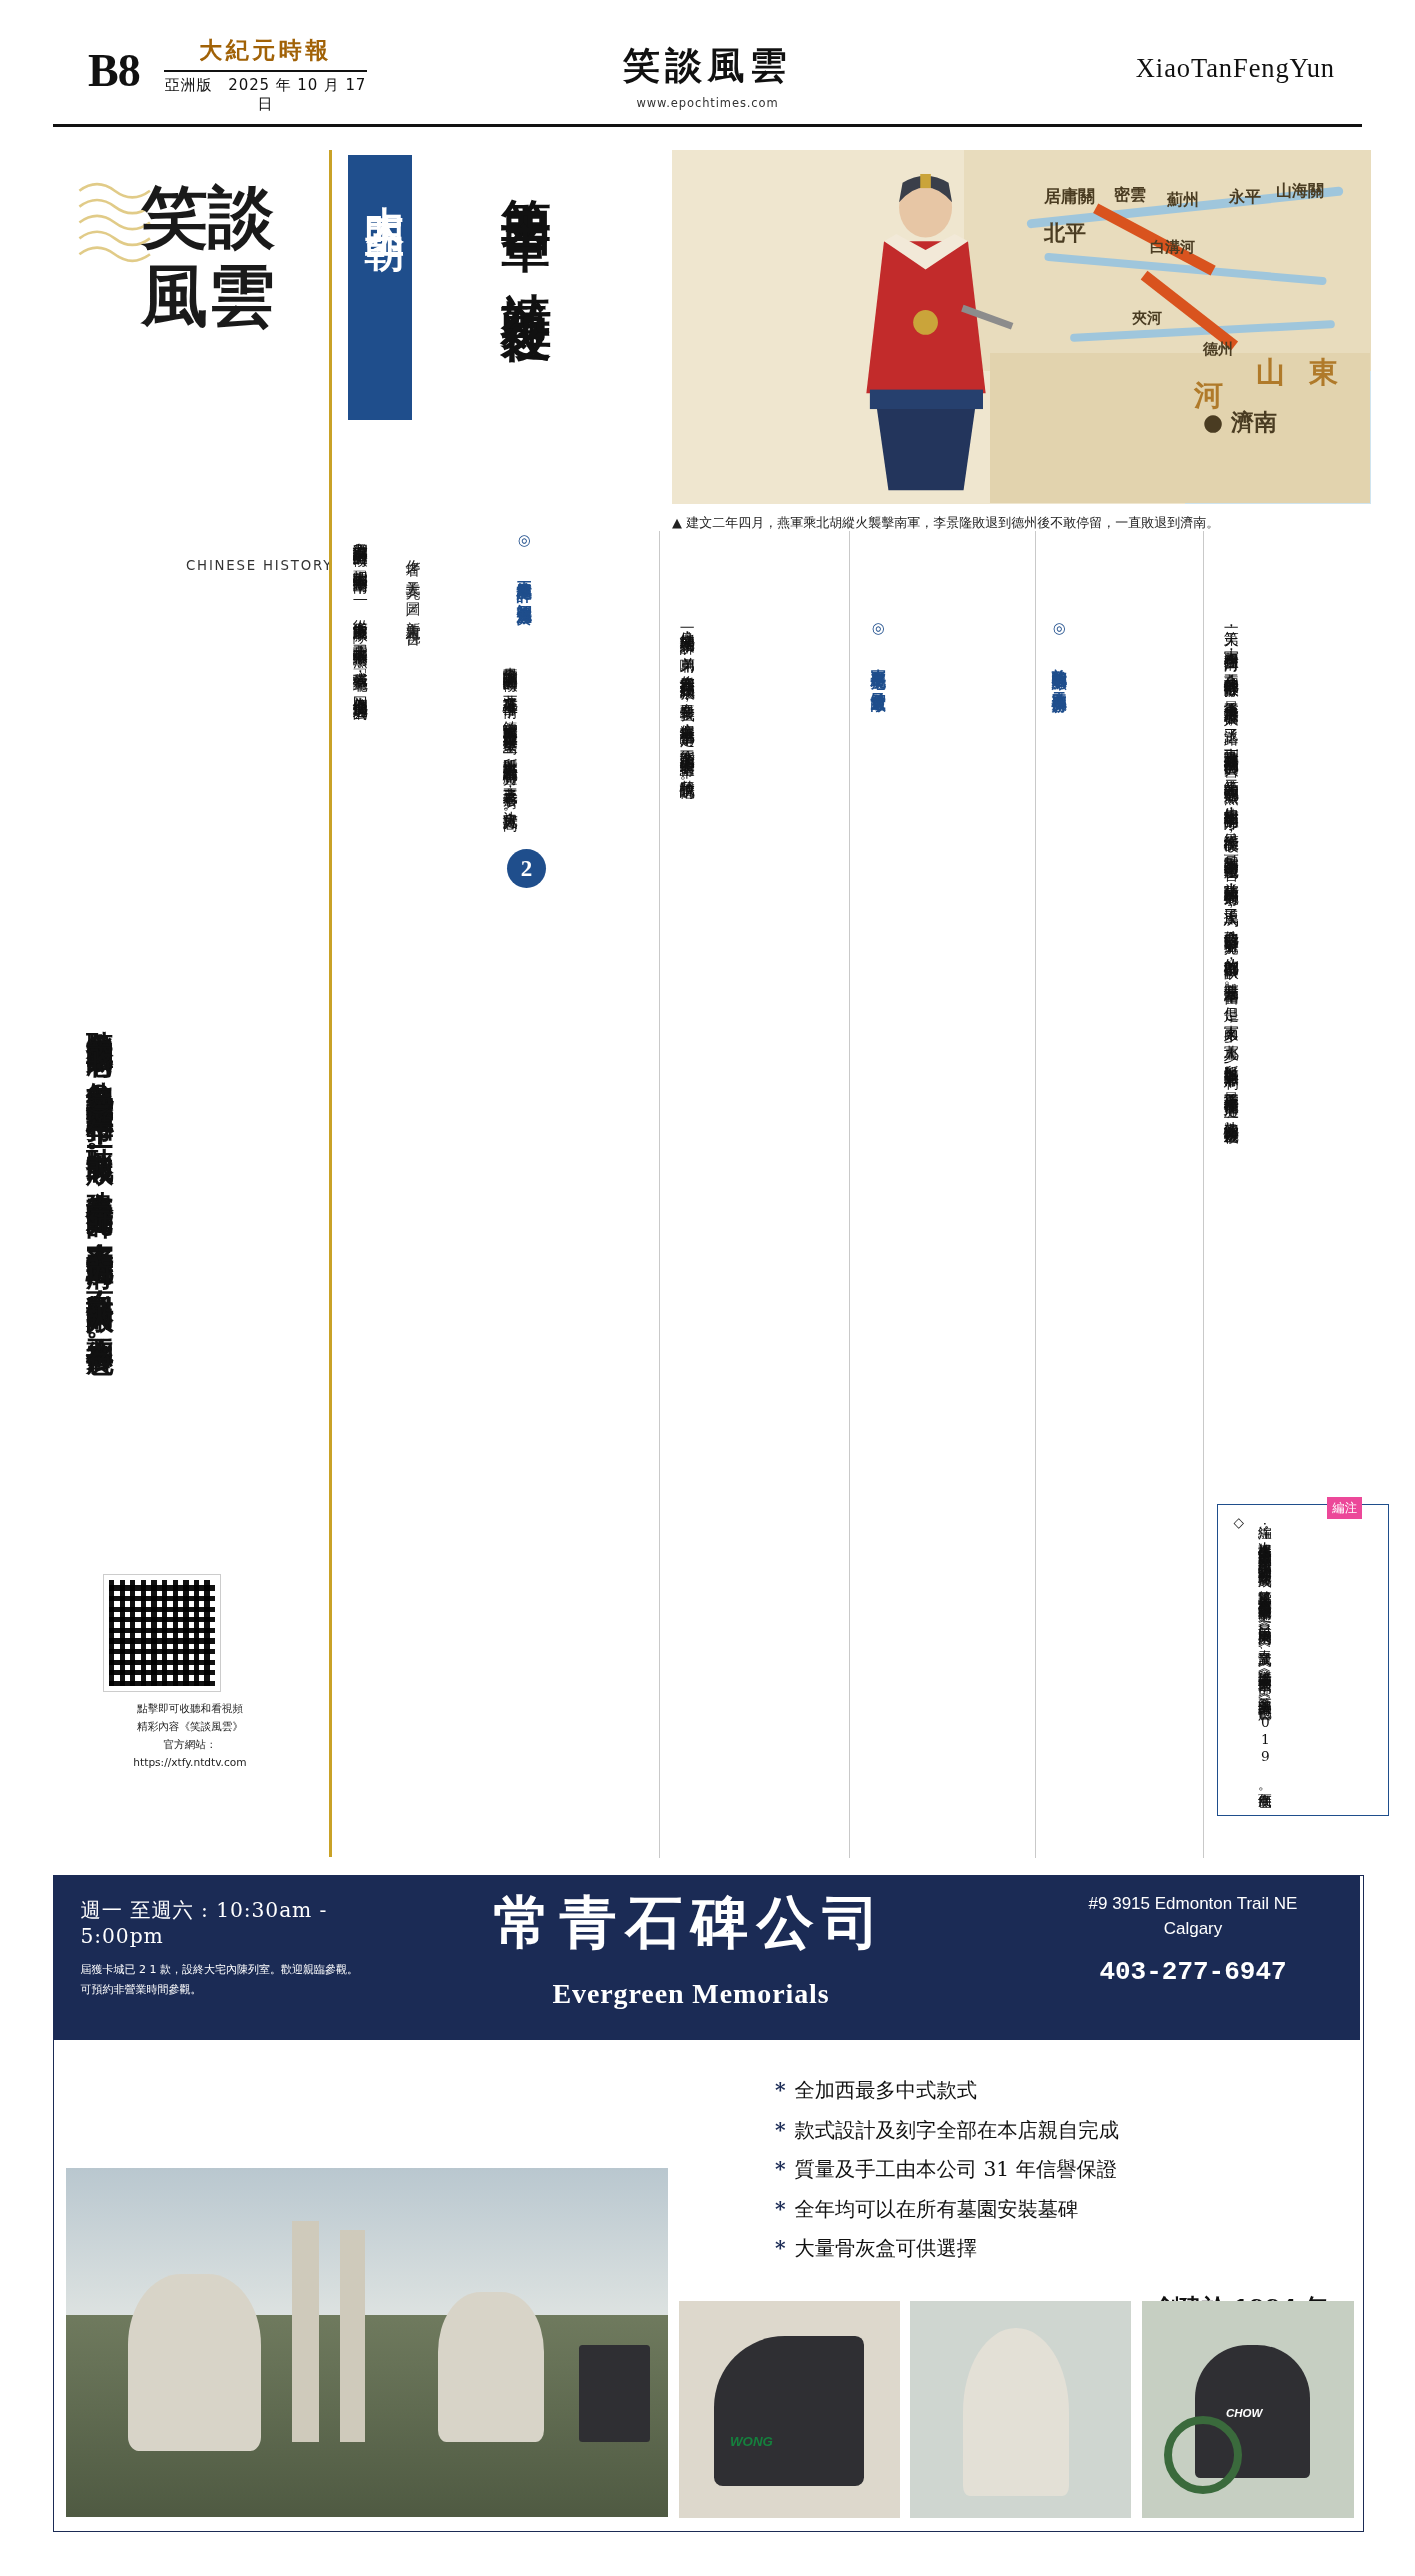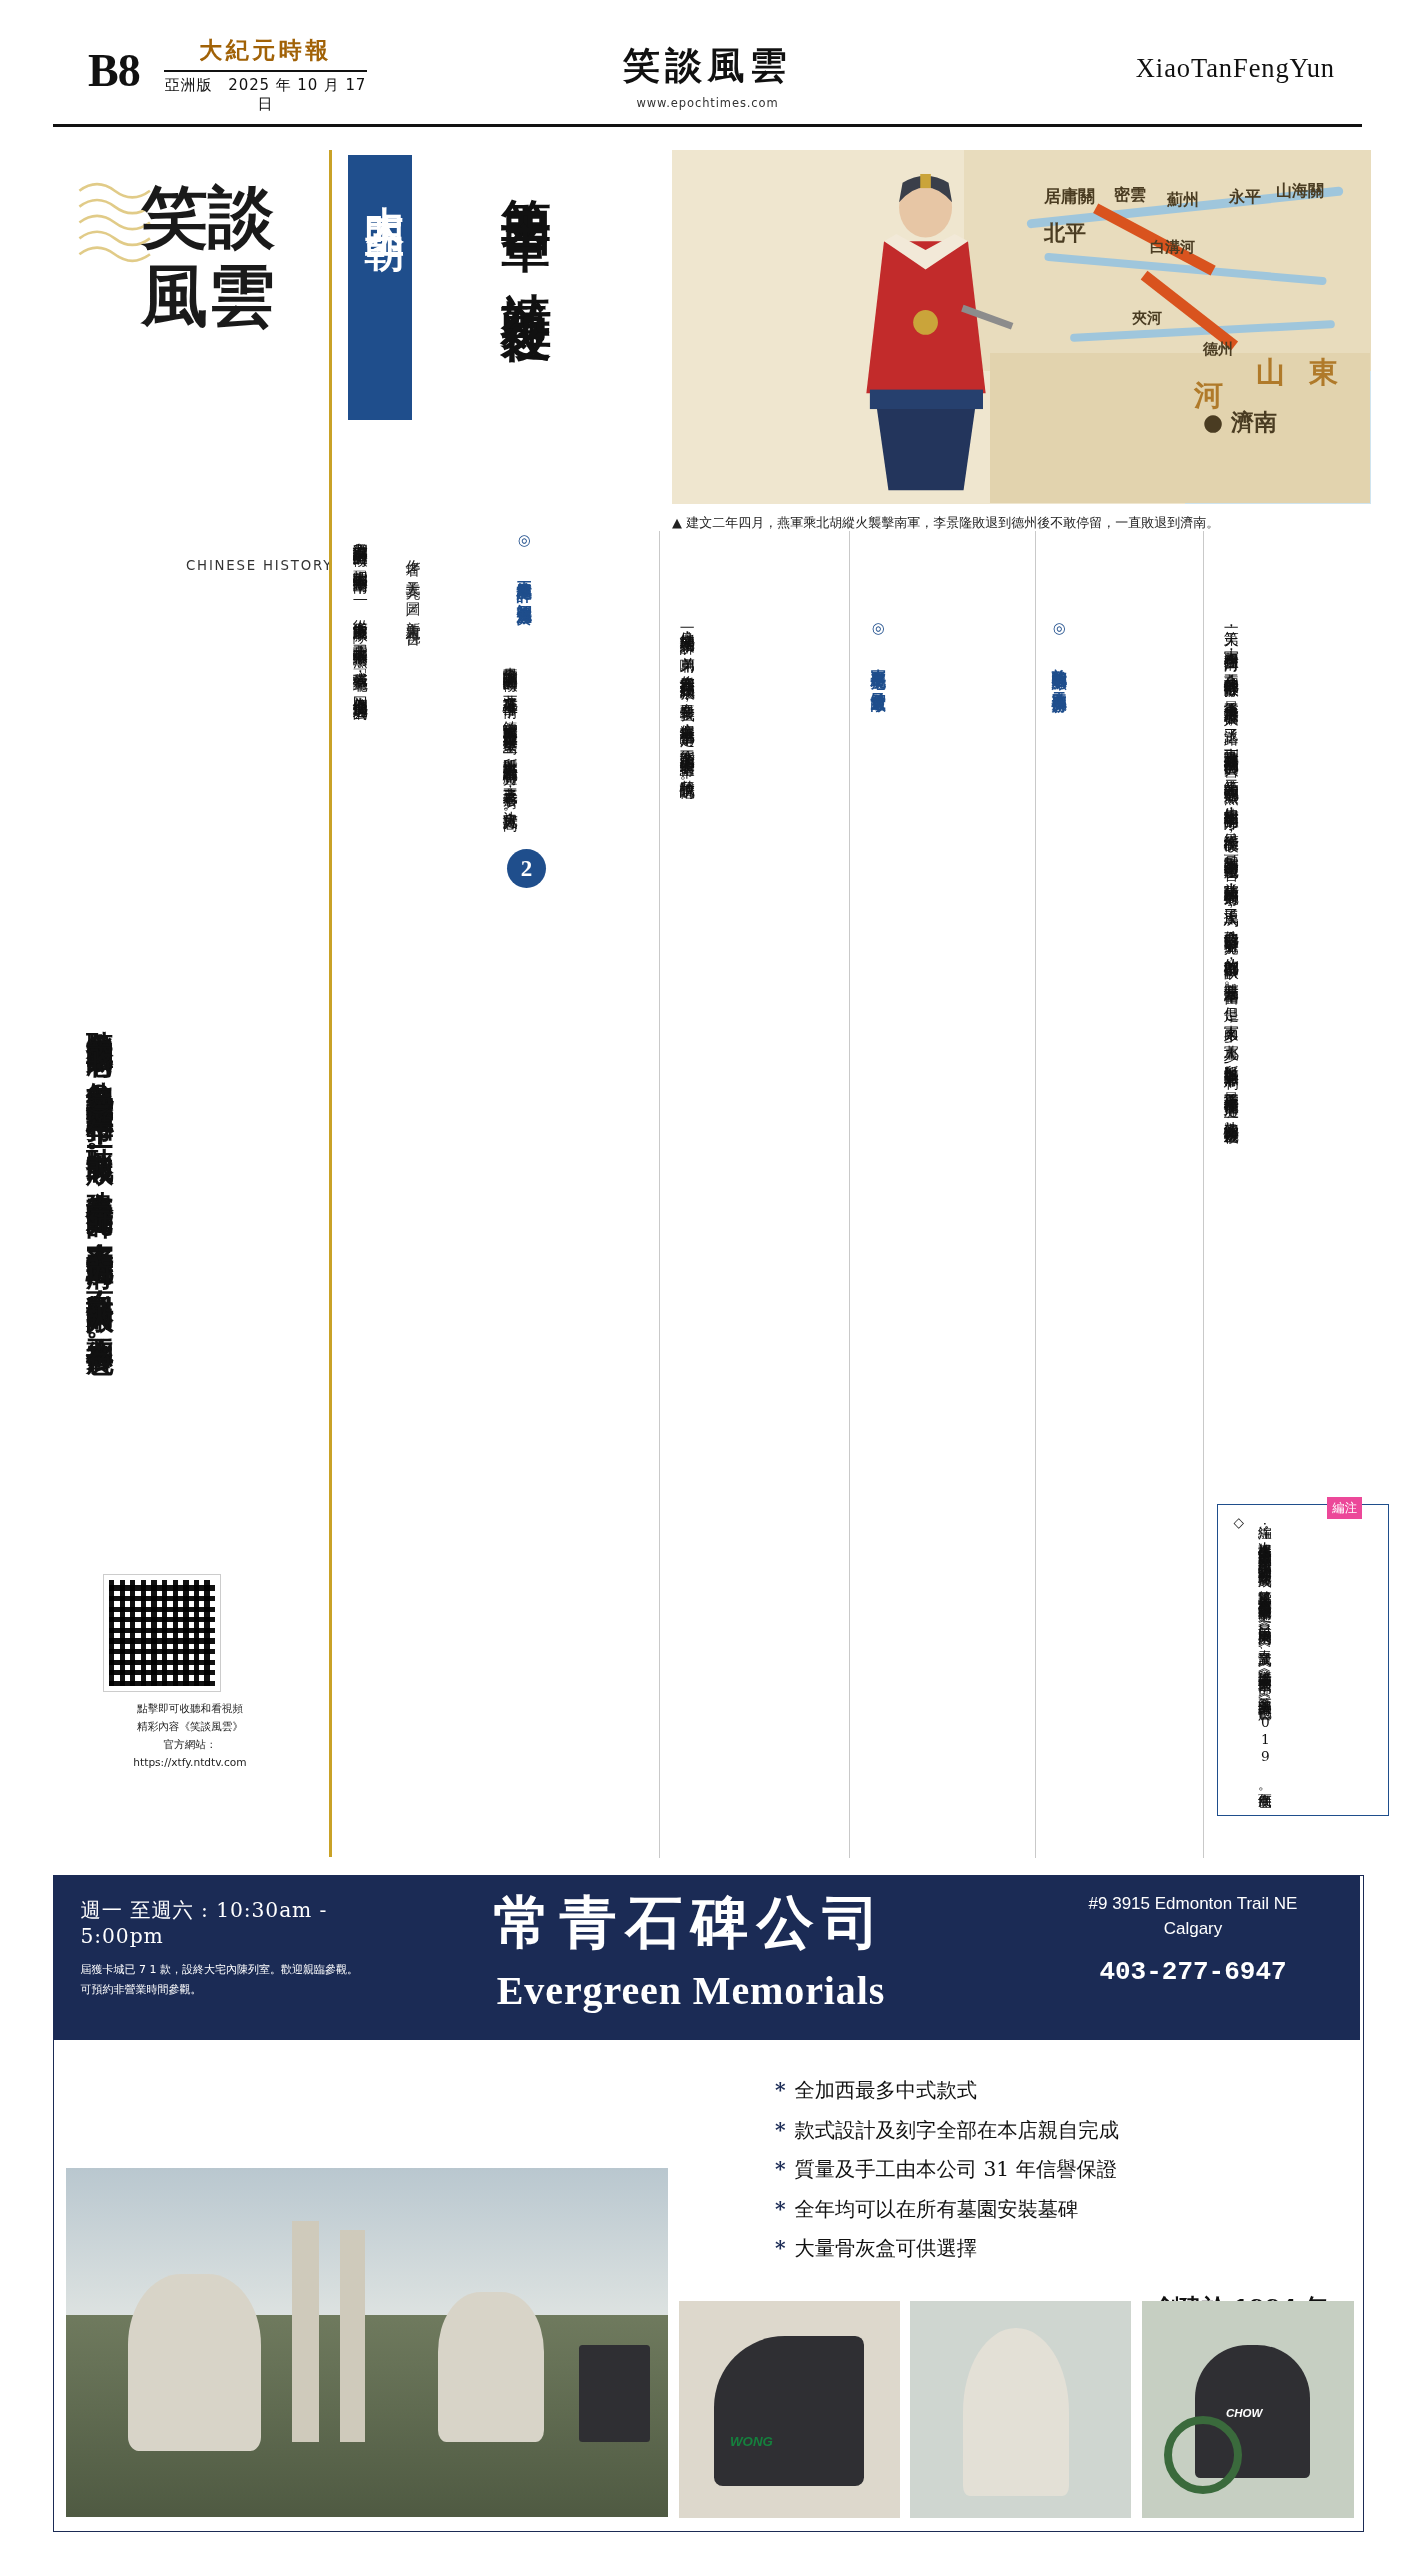--- a/index.html
+++ b/index.html
@@ -69,21 +69,21 @@
   .note-tag{position:absolute;left:1327px;top:1497px;background:#ec4899;color:#fff;font-size:12.4px;padding:2.7px 5.3px;}
 
   
   .ad{position:absolute;left:53px;top:1875px;width:1309px;height:655px;border:1.8px solid #1b2b55;background:#fff;}
   .ad-top{position:absolute;left:0;top:0;width:1306px;height:164px;background:#1b2b55;color:#fff;}
   .ad-hours{position:absolute;left:26.5px;top:19.5px;width:292px;}
   .ad-hours .h1{font-family:"DejaVu Serif",serif;font-size:20.3px;letter-spacing:0.9px;}
   .ad-hours .h2{font-size:11px;line-height:1.8;margin-top:12.4px;}
   .ad-name{position:absolute;left:354px;top:8.8px;width:566px;text-align:center;}
   .ad-name .cn{font-family:"DejaVu Serif",serif;font-size:57px;font-weight:bold;letter-spacing:8.8px;}
-  .ad-name .en{font-family:"Liberation Serif",serif;font-size:40px;font-weight:bold;letter-spacing:0.9px;margin-top:5px;}
+  .ad-name .en{font-family:"Liberation Serif",serif;font-size:28px;font-weight:bold;letter-spacing:0.9px;margin-top:16px;}
   .ad-contact{position:absolute;right:21px;top:16px;width:292px;text-align:center;}
   .ad-contact .addr{font-family:"Liberation Sans",sans-serif;font-size:17px;line-height:1.45;}
   .ad-contact .tel{font-family:Liberation Mono, monospace;font-size:26px;font-weight:bold;margin-top:16px;}
   .ad-bullets{position:absolute;left:681px;top:181px;width:619px;}
   .ad-bullets li{font-family:"DejaVu Serif",serif;font-size:20.3px;line-height:1.95;list-style:none;}
   .ad-bullets li::before{content:"*";color:#1b2b55;font-weight:bold;margin-right:8.8px;}
   .ad-since{position:absolute;right:35px;top:416px;font-family:"DejaVu Serif",serif;font-size:23px;font-weight:bold;}
   .photo{position:absolute;background:#8a8d84;overflow:hidden;}
   .photo .sky{position:absolute;left:0;top:0;right:0;height:45%;background:linear-gradient(#b9c7cf,#dfe4e2);}
   .photo .grd{position:absolute;left:0;bottom:0;right:0;height:58%;background:linear-gradient(#6f7a5e,#4f5a42);}
@@ -227,21 +227,21 @@
 
   <div class="note-box">
     <div class="vtext nt">編注：本次根據朱亮博士的大型歷史系列節目《笑談風雲》之《大明王朝》視頻版整理而成。《笑談風雲》是新唐人電視台製作的視頻版中國通史，目前已出版《東周列國》、《秦皇漢武》、《隋唐盛世》和《兩宋繁華》四部，第五部《大明王朝》也已於2019 年底面世。◇</div>
   </div>
   <div class="note-tag">編注</div>
 
   <div class="ad">
     <div class="ad-top">
       <div class="ad-hours">
         <div class="h1">週一 至週六 : 10:30am - 5:00pm</div>
-        <div class="h2" style="white-space:pre-line">屆獲卡城已 7 1 款，設終大宅內陳列室。歡迎親臨參觀。
+        <div class="h2" style="white-space:pre-line">屆獲卡城已 2 1 款，設終大宅內陳列室。歡迎親臨參觀。
 可預約非營業時間參觀。</div>
       </div>
       <div class="ad-name">
         <div class="cn">常青石碑公司</div>
         <div class="en">Evergreen Memorials</div>
       </div>
       <div class="ad-contact">
         <div class="addr" style="white-space:pre-line">#9 3915 Edmonton Trail NE
 Calgary</div>
         <div class="tel">403-277-6947</div>

